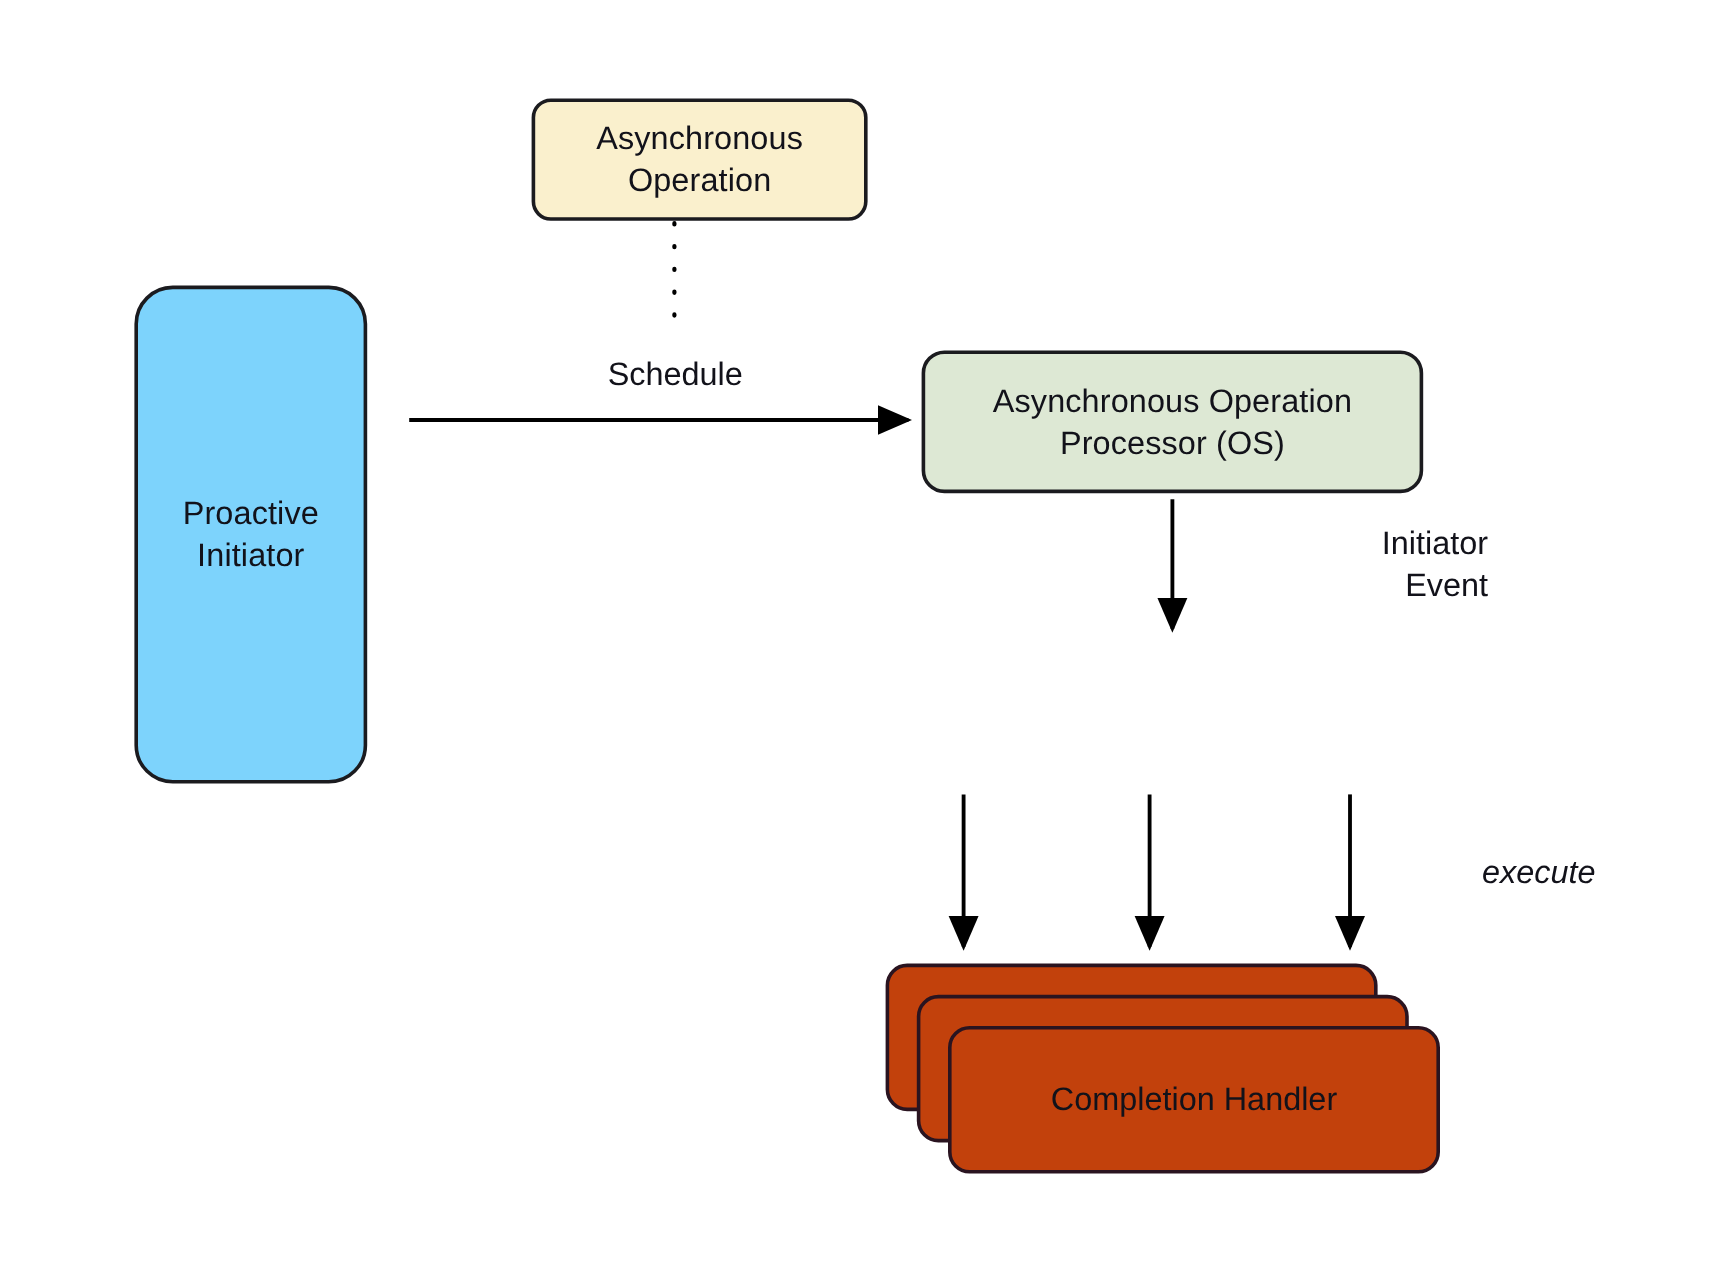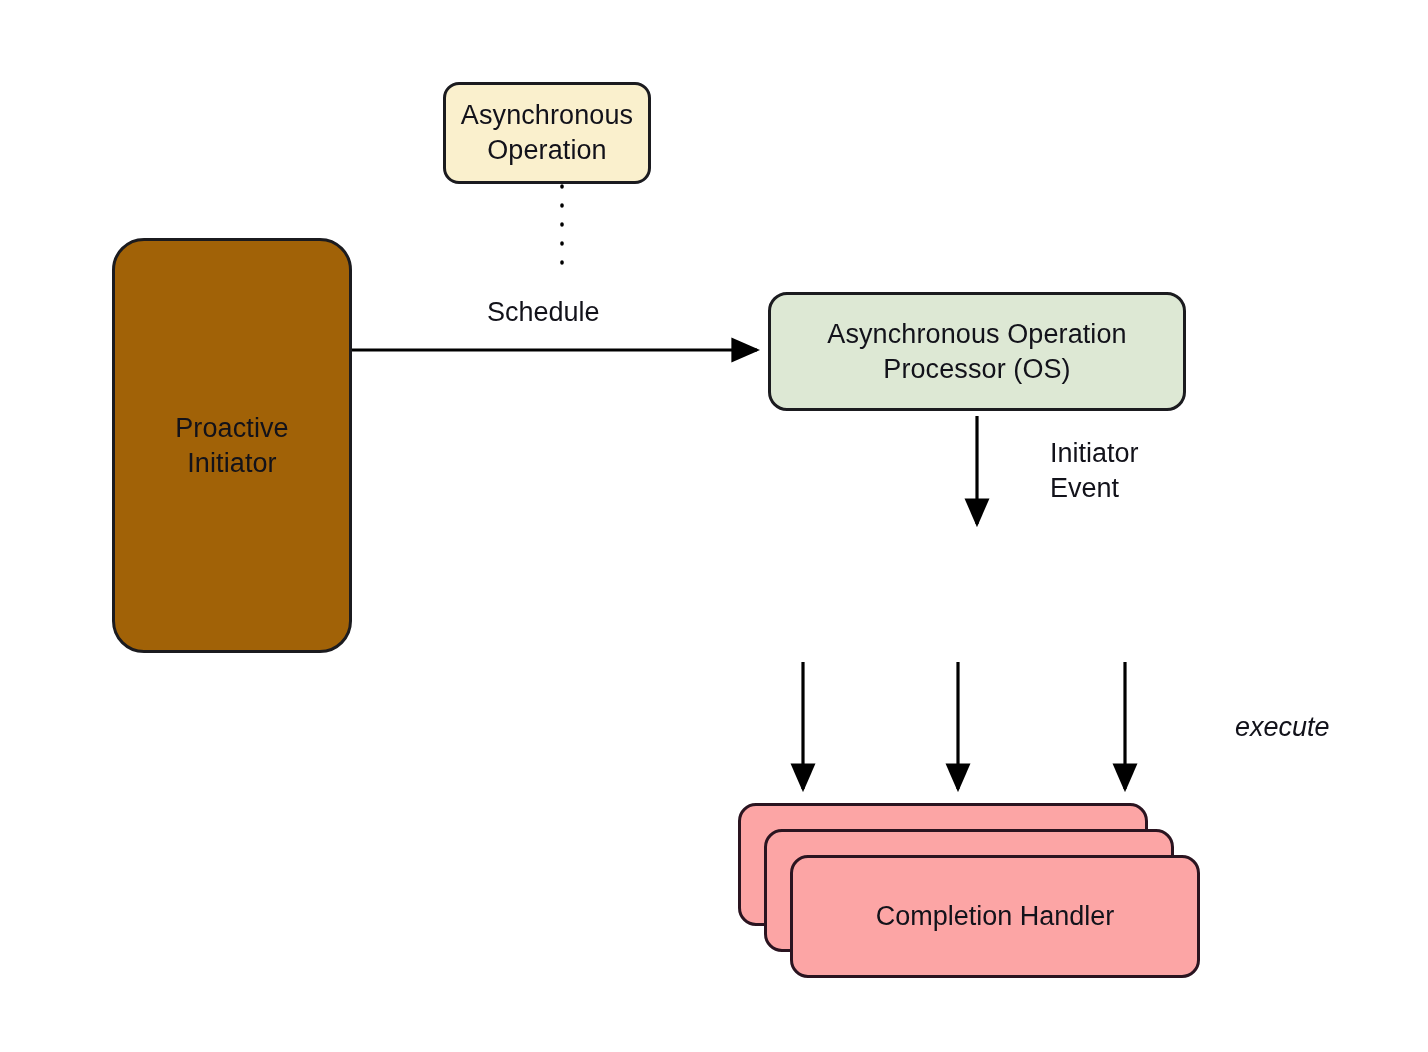--- a/index.html
+++ b/index.html
@@ -29,71 +29,71 @@
     color: #12121a;
     font-size: 27px;
     line-height: 1.28;
     letter-spacing: 0.1px;
     white-space: pre-line;
   }
 
   
   #node-async-operation {
     left: 443px;  top: 82px;
-    width: 208px; height: 102px;
+    width: 280px; height: 102px;
     border-radius: 16px;
     background: #faf0cd;
   }
   #node-proactive-initiator {
     left: 112px;  top: 238px;
-    width: 240px; height: 415px;
+    width: 194px; height: 415px;
     border-radius: 32px;
-    background: #a16207;
+    background: #7dd3fc;
   }
   #node-async-processor {
     left: 768px;  top: 292px;
     width: 418px; height: 119px;
     border-radius: 19px;
     background: #dde8d4;
   }
   #node-completion-dispatcher {
     left: 711px;  top: 538px;
     width: 539px; height: 118px;
     border-radius: 14px;
     background: #f8df93;
   }
 
   
   .handler {
     position: absolute;
     box-sizing: border-box;
     border: 3px solid #2a1420;
     border-radius: 18px;
-    background: #fca5a5;
+    background: #c2410c;
     width: 410px;
     height: 123px;
   }
   #handler-back   { left: 738px; top: 803px; }
   #handler-middle { left: 764px; top: 829px; }
   #handler-front  {
     left: 790px; top: 855px;
     display: flex;
     align-items: center;
     justify-content: center;
     color: #12121a;
     font-size: 27px;
   }
 
   
   .label {
     position: absolute;
     color: #12121a;
     font-size: 27px;
     line-height: 1.28;
-    text-align: left;
+    text-align: right;
     white-space: pre-line;
   }
   #label-schedule        { left: 487px; top: 295px; width: 132px; }
   #label-completion-event{ left: 1050px; top: 436px; width: 190px; }
   #label-execute         { left: 1235px; top: 710px; width: 120px; text-align: left; font-style: italic; }
 
   
   #edges {
     position: absolute;
     left: 0; top: 0;

